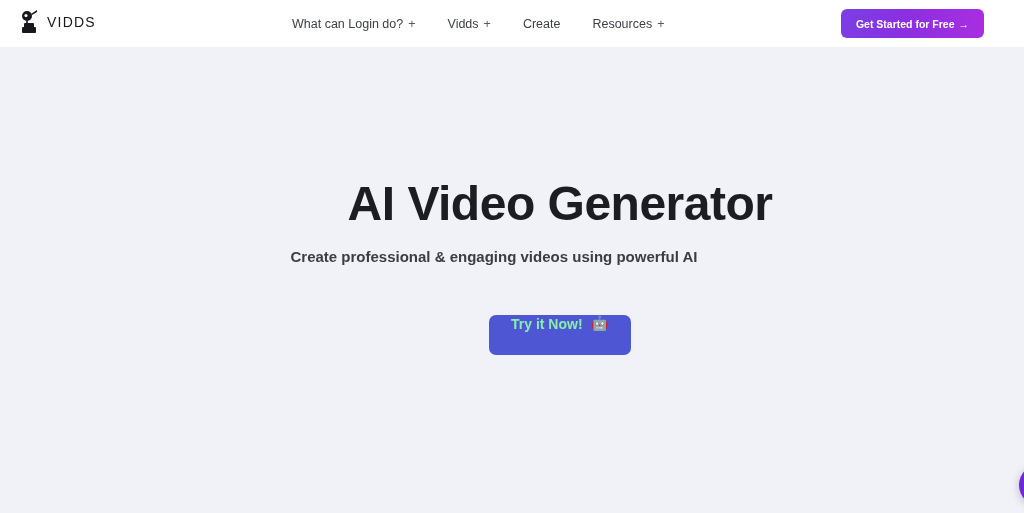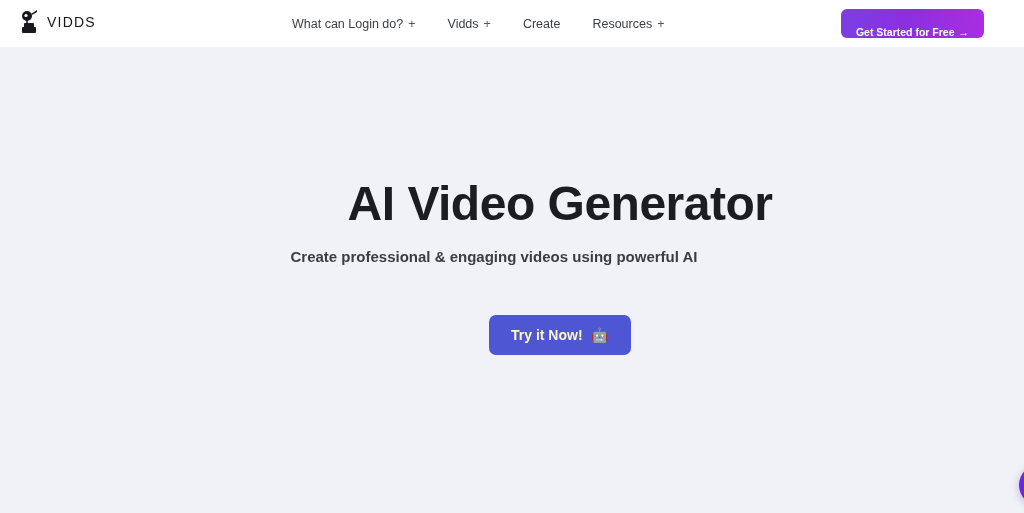--- a/index.html
+++ b/index.html
@@ -45,21 +45,21 @@
     font-size:12.5px; color:#3d4046; cursor:pointer;
   }
 
   .cta-top {
     position:absolute; right:40px; top:9px;
     height:29px; padding:0 15px;
     border:none; border-radius:6px;
     background:linear-gradient(100deg,#7b3fe4 0%,#8b2fe0 45%,#aa2ee0 100%);
     color:#fff; font-size:10.5px; font-weight:bold;
     font-family:"Liberation Sans", sans-serif;
-    display:flex; align-items:flex-end; gap:4px;
+    display:flex; align-items:center; gap:4px;
     cursor:pointer; white-space:nowrap;
   }
 
   
   .hero {
     position:absolute; top:47px; left:0;
     width:1024px; height:466px;
     background:#f1f2f7;
     margin-left:48px;
   }
@@ -70,26 +70,26 @@
     color:#1c1d22; line-height:1.1;
   }
   .hero-sub {
     position:absolute; top:201px; left:0; width:892px;
     text-align:center;
     font-size:15px; font-weight:bold; color:#3a3d44;
   }
   .hero-cta {
     position:absolute; top:268px; left:50%;
     transform:translateX(-50%);
-    height:40px; padding:12px 22px;
+    height:40px; padding:1px 22px;
     border:none; border-radius:7px;
     background:#4f56d3;
-    color:#fef9c3; font-size:14px; font-weight:bold;
+    color:#86efac; font-size:14px; font-weight:bold;
     font-family:"Liberation Sans", sans-serif;
-    display:flex; align-items:center; gap:9px;
+    display:flex; gap:9px;
     cursor:pointer; white-space:nowrap;
   }
   .cta-emoji { font-size:14px; line-height:1; }
 
   
   .chat-fab {
     position:absolute; right:11px; bottom:7px;
     width:42px; height:42px; border-radius:50%;
     border:none;
     background:#6d28d9;

